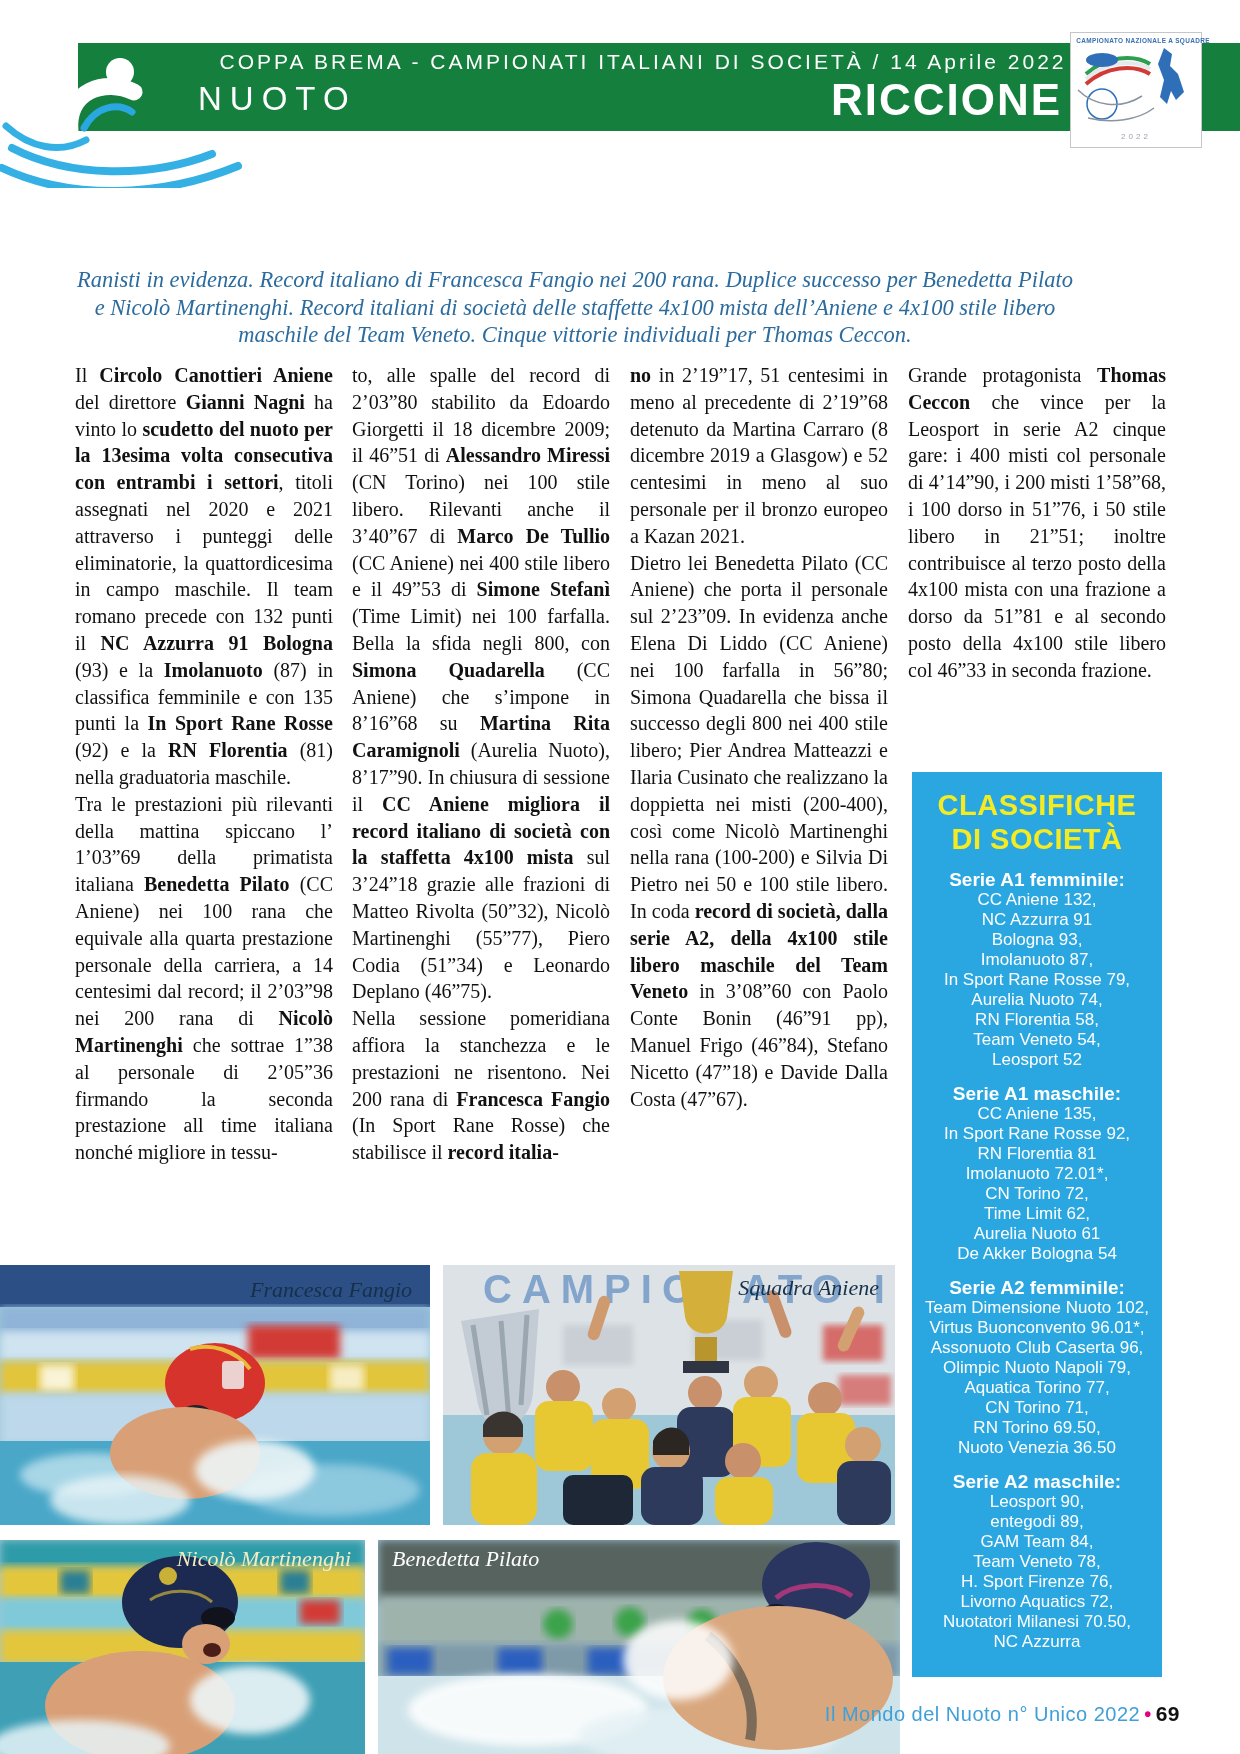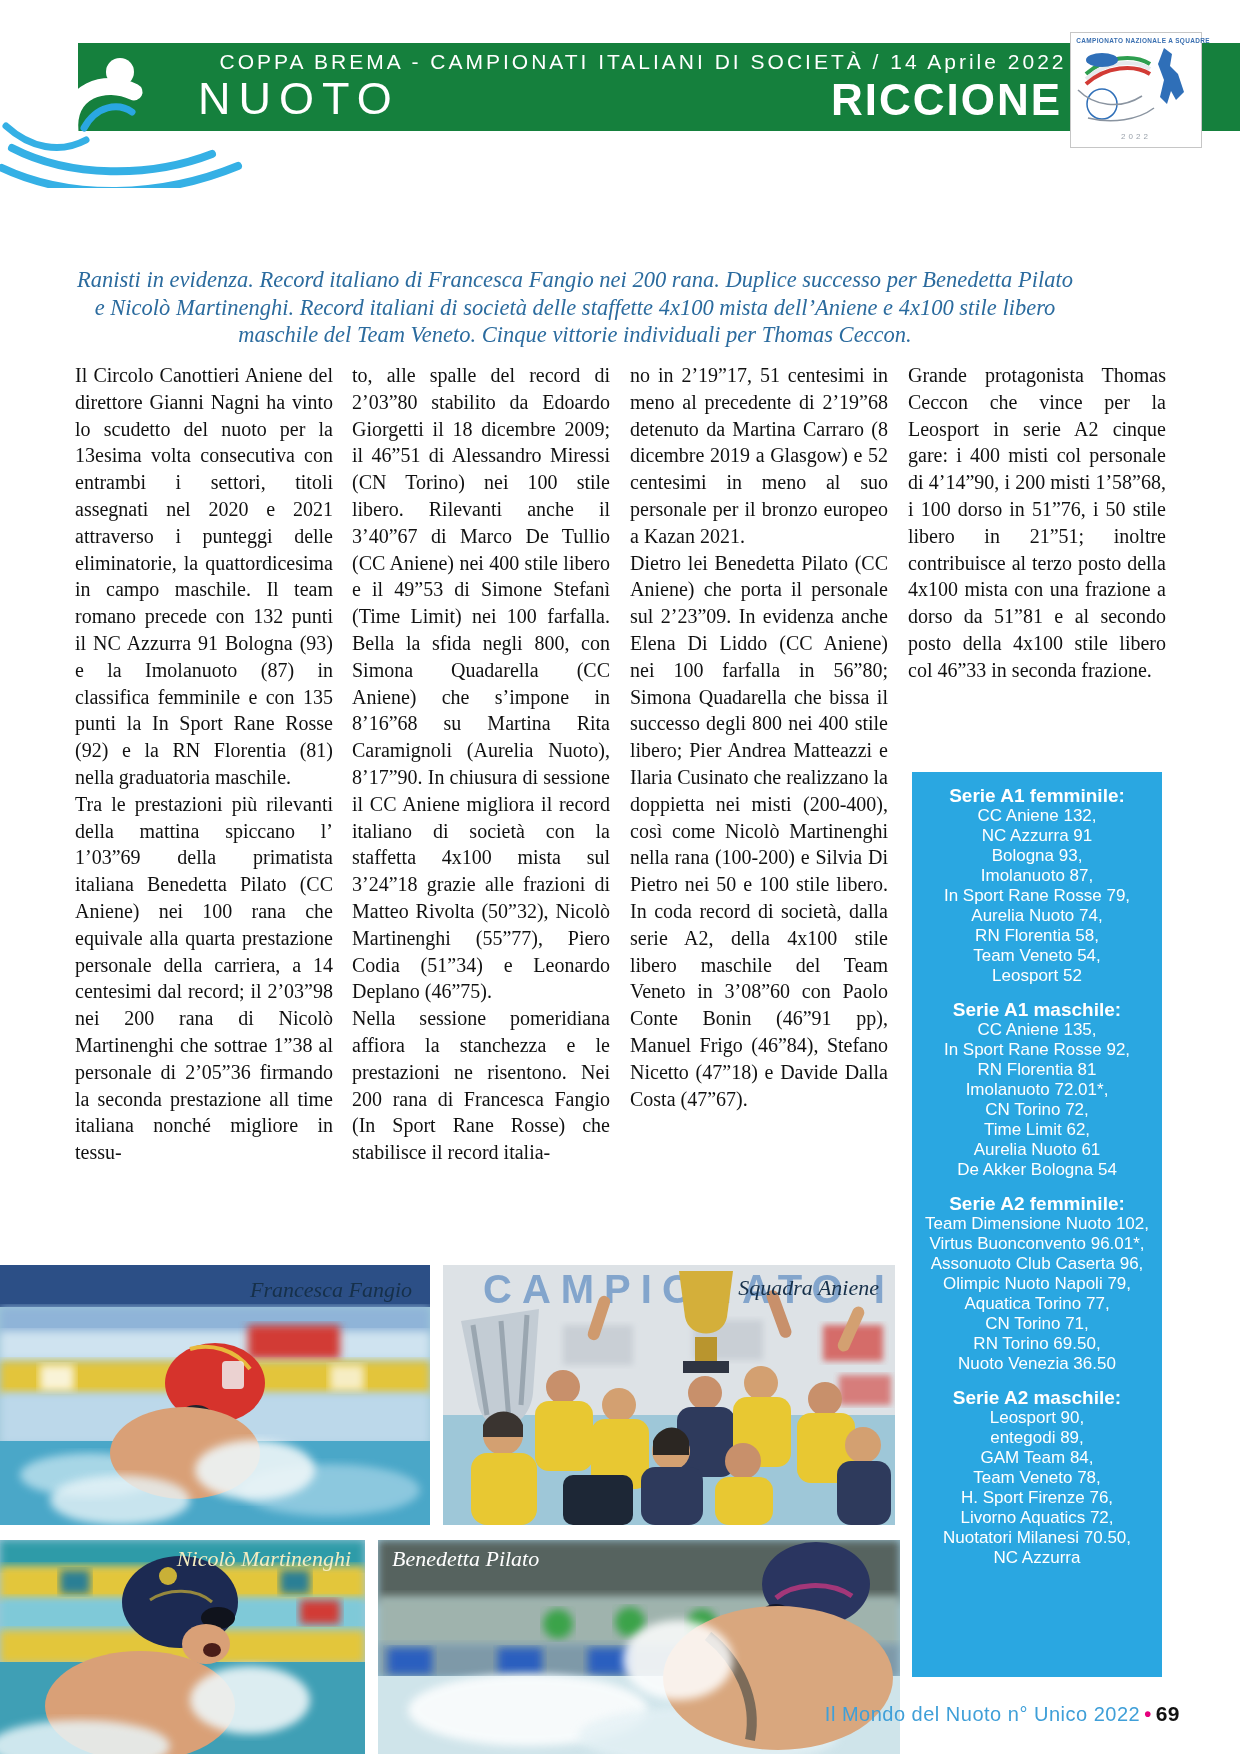--- a/index.html
+++ b/index.html
@@ -4,42 +4,42 @@
 <style>
   html,body{margin:0;padding:0;background:#888;}
   .page{position:relative;width:1240px;height:1754px;background:#fff;margin:0 auto;
         font-family:"Liberation Serif",serif;overflow:hidden;}
 
   
   .band{position:absolute;left:78px;top:43px;width:1162px;height:88px;background:#15803d;}
   .strap{position:absolute;left:140px;top:7px;width:850px;text-align:center;color:#fff;
          font-family:"Liberation Sans",sans-serif;font-size:21px;letter-spacing:3px;white-space:nowrap;}
   .nuoto{position:absolute;left:120px;top:32px;color:#fff;font-family:"Liberation Sans",sans-serif;
-         font-size:45px;letter-spacing:8px;font-weight:400;line-height:48px;}
+         font-size:33px;letter-spacing:8px;font-weight:400;line-height:48px;}
   .riccione{position:absolute;right:178px;top:34px;color:#fff;font-family:"Liberation Sans",sans-serif;
          font-size:44px;font-weight:800;letter-spacing:2px;line-height:46px;}
   .swim-logo{position:absolute;left:0;top:28px;width:260px;height:160px;}
   .fin-box{position:absolute;left:1070px;top:32px;width:132px;height:116px;background:#fff;
            border:1px solid #c6c6c6;box-sizing:border-box;text-align:center;}
   .fin-cap{font-family:"Liberation Sans",sans-serif;font-size:7px;font-weight:bold;color:#3a6fb0;
            letter-spacing:.4px;white-space:nowrap;margin-top:4px;transform:scaleX(.92);}
   .fin-year{font-family:"Liberation Sans",sans-serif;font-size:8px;color:#9aa2ab;letter-spacing:3px;}
 
   
   .headline{position:absolute;left:0;top:140px;width:1100px;text-align:center;color:#e31e24;
             font-family:"Liberation Sans",sans-serif;font-weight:800;font-size:62px;line-height:58px;}
   .headline .hl{display:inline-block;transform:scaleX(.8);white-space:nowrap;letter-spacing:-1px;}
   .standfirst{position:absolute;left:70px;top:266px;width:1010px;text-align:center;font-style:italic;
               font-size:22.5px;line-height:27.5px;color:#2b6b9e;}
 
   
   .col{position:absolute;top:362px;width:258px;font-size:20px;line-height:26.8px;text-align:justify;color:#111;}
   .col-1{left:75px;} .col-2{left:352px;} .col-3{left:630px;} .col-4{left:908px;}
   .body-p{margin:0;}
-  .body-p b{font-weight:normal;}
+  .body-p b{font-weight:bold;}
 
   
   .rankings{position:absolute;left:912px;top:772px;width:250px;height:905px;background:#2aa7e1;
             overflow:hidden;text-align:center;color:#fff;font-family:"Liberation Sans",sans-serif;}
   .rank-title{margin-top:16px;color:#f4eb22;font-weight:800;font-size:29px;line-height:34px;letter-spacing:.5px;}
   .rank-sec{margin-top:13px;}
   .rank-head{font-weight:800;font-size:19px;line-height:21px;}
   .rank-line{font-size:17px;line-height:20px;font-weight:400;}
 
   
@@ -121,20 +121,24 @@
     <div class="col col-3">
         <p class="body-p"><b>no</b> in 2’19”17, 51 centesimi in meno al precedente di 2’19”68 detenuto da Martina Carraro (8 dicembre 2019 a Glasgow) e 52 centesimi in meno al suo personale per il bronzo europeo a Kazan 2021.</p>
         <p class="body-p">Dietro lei Benedetta Pilato (CC Aniene) che porta il personale sul 2’23”09. In evidenza anche Elena Di Liddo (CC Aniene) nei 100 farfalla in 56”80; Simona Quadarella che bissa il successo degli 800 nei 400 stile libero; Pier Andrea Matteazzi e Ilaria Cusinato che realizzano la doppietta nei misti (200-400), così come Nicolò Martinenghi nella rana (100-200) e Silvia Di Pietro nei 50 e 100 stile libero. In coda <b>record di società, dalla serie A2, della 4x100 stile libero maschile del Team Veneto</b> in 3’08”60 con Paolo Conte Bonin (46”91 pp), Manuel Frigo (46”84), Stefano Nicetto (47”18) e Davide Dalla Costa (47”67).</p>
       </div>
     <div class="col col-4">
         <p class="body-p">Grande protagonista <b>Thomas Ceccon</b> che vince per la Leosport in serie A2 cinque gare: i 400 misti col personale di 4’14”90, i 200 misti 1’58”68, i 100 dorso in 51”76, i 50 stile libero in 21”51; inoltre contribuisce al terzo posto della 4x100 mista con una frazione a dorso da 51”81 e al secondo posto della 4x100 stile libero col 46”33 in seconda frazione.</p>
       </div>
   </section>
 
   <aside class="rankings">
+    <div class="rank-title">
+      <div>CLASSIFICHE</div>
+      <div>DI SOCIETÀ</div>
+    </div>
     <div>
         <div class="rank-sec">
           <div class="rank-head">Serie A1 femminile:</div>
           <div class="rank-line">CC Aniene 132,</div>
           <div class="rank-line">NC Azzurra 91</div>
           <div class="rank-line">Bologna 93,</div>
           <div class="rank-line">Imolanuoto 87,</div>
           <div class="rank-line">In Sport Rane Rosse 79,</div>
           <div class="rank-line">Aurelia Nuoto 74,</div>
           <div class="rank-line">RN Florentia 58,</div>

